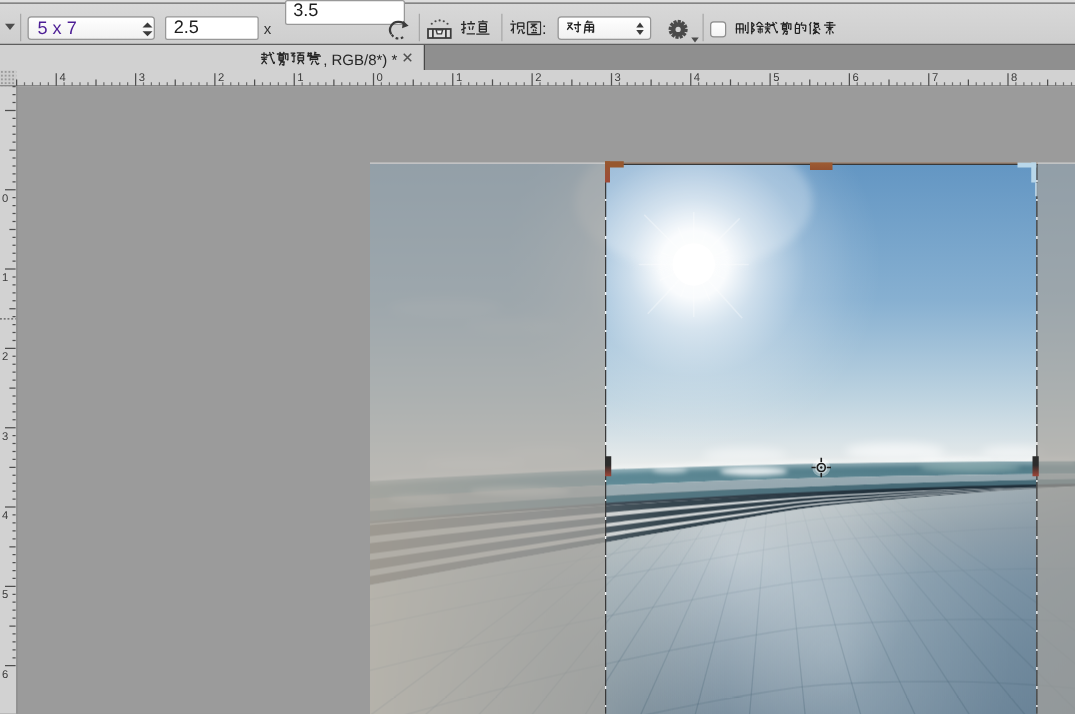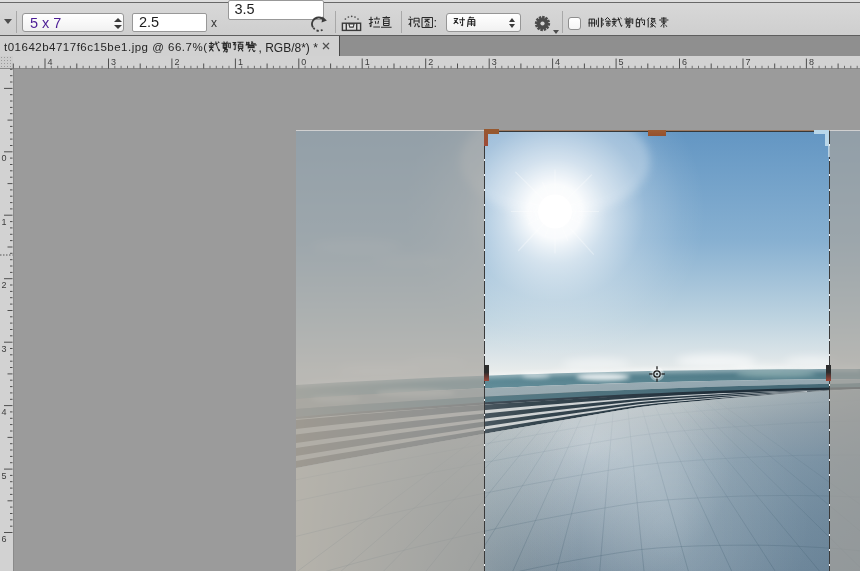--- a/index.html
+++ b/index.html
@@ -156,21 +156,20 @@
     </svg>
     <svg class="cj" style="left:646.0px;top:16.5px;width:11.6px;height:11.6px;color:#222">
       <use href="#gxiang4"></use>
     </svg>
     <svg class="cj" style="left:657.6px;top:16.5px;width:11.6px;height:11.6px;color:#222">
       <use href="#gsu4"></use>
     </svg>
 
 <div style="left:0;top:35.5px;width:860px;height:20px;background:#8f8f8f"></div>
 <div style="left:0;top:35.5px;width:340px;height:20px;background:#d1d1d1;border-right:1.5px solid #484848"></div>
-<div class="lat" style="left:4px;top:41px;font-size:11.5px;letter-spacing:0.5px;color:#262626">t01642b4717f6c15be1.jpg @ 66.7%(</div>
 <svg class="cj" style="left:207.8px;top:40.8px;width:12.3px;height:12.3px;color:#262626">
       <use href="#gcai"></use>
     </svg>
     <svg class="cj" style="left:220.1px;top:40.8px;width:12.3px;height:12.3px;color:#262626">
       <use href="#gjian"></use>
     </svg>
     <svg class="cj" style="left:232.4px;top:40.8px;width:12.3px;height:12.3px;color:#262626">
       <use href="#gyu"></use>
     </svg>
     <svg class="cj" style="left:244.7px;top:40.8px;width:12.3px;height:12.3px;color:#262626">

